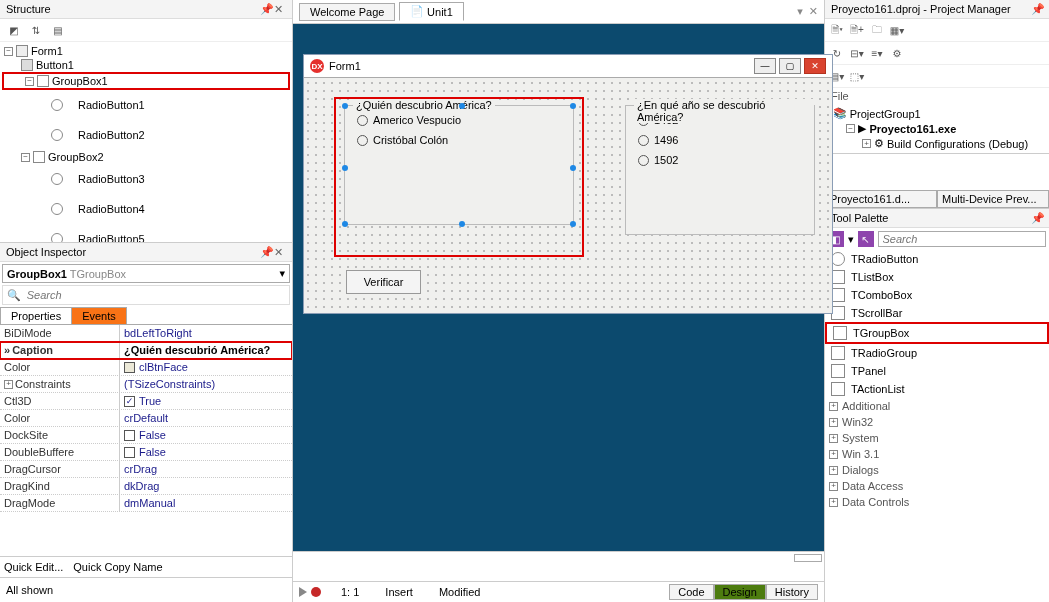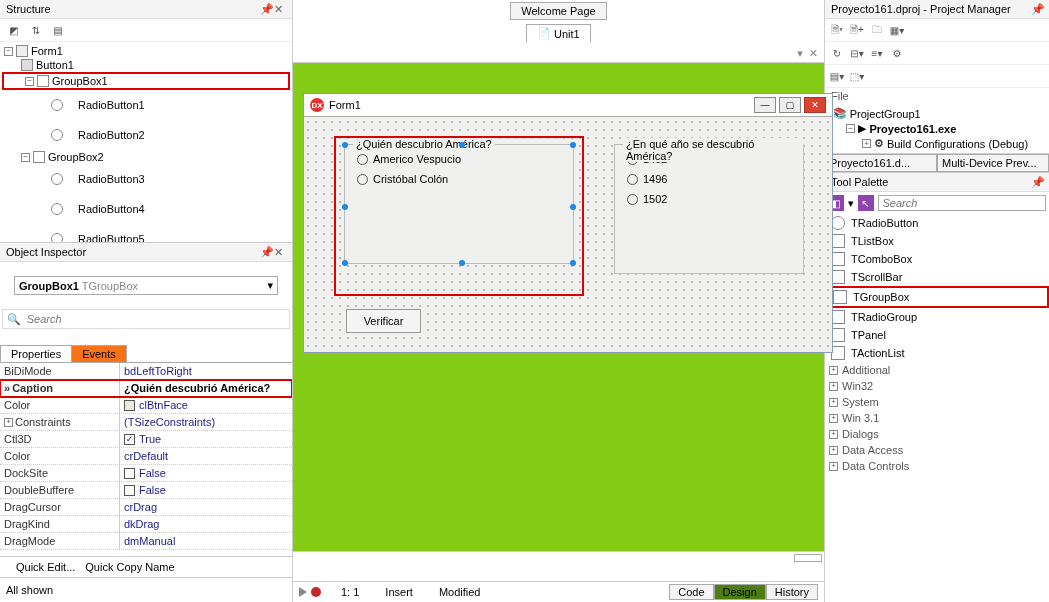--- a/index.html
+++ b/index.html
@@ -22,75 +22,75 @@
 .tree-ico { width: 12px; height: 12px; display: inline-block; border: 1px solid #888; }
 .tree-ico.form { background: #eee; }
 .tree-ico.btn { background: #ddd; }
 .tree-ico.grp { background: #fff; }
 .tree-ico.radio { border-radius: 50%; }
 .red-box { border: 2px solid #d00; }
 
 .structure-tree { flex: 0 0 200px; overflow: auto; }
 
 .obj-insp { flex: 1; display: flex; flex-direction: column; border-top: 1px solid #ccc; }
-.obj-combo { border: 1px solid #aaa; margin: 14px; padding: 2px 4px; display: flex; justify-content: space-between; align-items: center; }
+.obj-combo { border: 1px solid #aaa; margin: 2px; padding: 2px 4px; display: flex; justify-content: space-between; align-items: center; }
 .search-row { display: flex; align-items: center; gap: 4px; padding: 2px 4px; border: 1px solid #ddd; margin: 0 2px; }
 .search-row input { border: none; outline: none; flex: 1; font-style: italic; color: #888; }
-.oi-tabs { display: flex; border-bottom: 1px solid #aaa; margin-top: 16px; }
+.oi-tabs { display: flex; border-bottom: 1px solid #aaa; margin-top: 2px; }
 .oi-tab { padding: 2px 10px; border: 1px solid #aaa; border-bottom: none; background: #f97316; margin-right: -1px; }
 .oi-tab.active { background: #fff; }
 .prop-grid { flex: 1; overflow: auto; }
 .prop-row { display: flex; border-bottom: 1px dotted #ccc; }
 .prop-name { width: 120px; padding: 2px 4px; color: #333; border-right: 1px solid #ccc; display: flex; align-items: center; gap: 2px; }
 .prop-val { flex: 1; padding: 2px 4px; color: #1a1a8a; display: flex; align-items: center; gap: 4px; }
 .prop-row.sel .prop-name { font-weight: bold; }
 .prop-row.sel { outline: 2px solid #d00; outline-offset: -1px; }
 .prop-name.red { color: #b00; }
 .checkbox { width: 11px; height: 11px; border: 1px solid #555; display: inline-flex; align-items: center; justify-content: center; font-size: 9px; }
 .color-sw { width: 11px; height: 11px; border: 1px solid #555; background: #ece9d8; }
-.quick-row { padding: 4px 16px; border-top: 1px solid #ccc; display: flex; gap: 10px; }
+.quick-row { padding: 4px 4px; border-top: 1px solid #ccc; display: flex; gap: 10px; }
 .allshown { padding: 6px; border-top: 1px solid #ccc; }
 
 
-.mid-tabs { display: flex; align-items: center; padding: 2px 6px; gap: 4px; border-bottom: 1px solid #ccc; flex-direction: column; }
+.mid-tabs { display: flex; align-items: center; padding: 2px 6px; gap: 4px; border-bottom: 1px solid #ccc; }
 .mid-tab { padding: 2px 10px; border: 1px solid #aaa; background: #f4f4f4; display: flex; align-items: center; gap: 3px; }
 .mid-tab.active { background: #fff; border-bottom: 1px solid #fff; }
 .mid-tabs .closes { margin-left: auto; display: flex; gap: 6px; color: #888; }
-.designer-area { flex: 1; position: relative; background: #84cc16; }
+.designer-area { flex: 1; position: relative; background: #0c4a6e; }
 .form-window { position: absolute; left: 10px; top: 30px; width: 530px; height: 260px; border: 1px solid #8a9db5; background-image: radial-gradient(#bbb 1px, transparent 1px); background-size: 8px 8px; background-color: #f0f0ee; }
 .form-titlebar { background: #fff; border-bottom: 1px solid #aaa; padding: 3px 6px; display: flex; align-items: center; justify-content: space-between; }
 .form-title-left { display: flex; align-items: center; gap: 5px; }
 .form-logo { width: 14px; height: 14px; border-radius: 50%; background: #e5312e; color: #fff; font-size: 8px; font-weight: bold; display: inline-flex; align-items: center; justify-content: center; }
 .win-btns { display: flex; gap: 3px; }
 .win-btn { width: 22px; height: 16px; border: 1px solid #888; background: #eee; display: inline-flex; align-items: center; justify-content: center; font-size: 9px; }
 .win-btn.close { background: #d9432f; color: #fff; border-color: #b3321f; }
 .groupbox { position: absolute; background: #f0f0ee; border: 1px solid #bbb; }
 .gb-legend { position: absolute; top: -7px; left: 8px; background: #f0f0ee; padding: 0 3px; font-size: 11px; }
 .gb1 { left: 40px; top: 50px; width: 230px; height: 120px; }
-.gb2 { left: 310px; top: 50px; width: 190px; height: 130px; }
+.gb2 { left: 321px; top: 50px; width: 190px; height: 130px; }
 .radio { display: flex; align-items: center; gap: 5px; margin: 8px 12px; }
 .radio-dot { width: 11px; height: 11px; border: 1px solid #555; border-radius: 50%; }
 .sel-handle { width: 6px; height: 6px; background: #1e88e5; position: absolute; border-radius: 50%; }
 .sel-outline { position: absolute; border: 2px solid #d00; }
 .verify-btn { position: absolute; left: 42px; top: 215px; width: 75px; height: 24px; border: 1px solid #999; background: #f4f4f4; text-align: center; line-height: 22px; }
 
 .statusbar { display: flex; align-items: center; border-top: 1px solid #ccc; padding: 2px 6px; gap: 14px; }
 .status-seg { padding: 0 6px; }
 .status-tabs { display: flex; margin-left: auto; border-radius: 8px; }
 .status-tab { border: 1px solid #aaa; padding: 1px 8px; background: #f4f4f4; }
 .status-tab.active { background: #4d7c0f; }
 .rec-btns { display: flex; gap: 4px; align-items: center; }
 .rec-tri { width: 0; height: 0; border-left: 8px solid #888; border-top: 5px solid transparent; border-bottom: 5px solid transparent; }
 .rec-dot { width: 10px; height: 10px; border-radius: 50%; background: #c62828; }
 
 
 .right-toolbars { padding: 3px 4px; display: flex; flex-wrap: wrap; gap: 4px; border-bottom: 1px solid #eee; }
 .file-tree { padding: 2px 4px; }
 .right-tabs { display: flex; border-top: 1px solid #ccc; border-bottom: 1px solid #ccc; }
-.right-tab { flex: 1; padding: 2px 4px; border: 1px solid #aaa; background: #f4f4f4; overflow: hidden; text-overflow: ellipsis; white-space: nowrap; }
+.right-tab { flex: 1; padding: 2px 4px; border: 1px solid #aaa; background: #f4f4f4; overflow: hidden; text-overflow: ellipsis; white-space: nowrap; margin-top: 36px; }
 .palette { flex: 1; overflow: auto; }
 .palette-search { display: flex; align-items: center; gap: 4px; padding: 3px; }
 .palette-search input { flex: 1; border: 1px solid #aaa; padding: 1px 4px; font-style: italic; color: #888; }
 .palette-item { display: flex; align-items: center; gap: 6px; padding: 2px 6px; }
 .palette-item.hl { border: 2px solid #d00; }
 .palette-cat { display: flex; align-items: center; gap: 4px; padding: 2px 4px; color: #555; }
 .pico { width: 14px; height: 14px; border: 1px solid #888; display: inline-block; }
 .mini-scroll { height: 30px; border-top: 1px solid #ccc; display: flex; justify-content: flex-end; align-items: flex-start; padding: 2px; }
 .mini-scroll-thumb { width: 28px; height: 8px; border: 1px solid #aaa; }
 </style>

